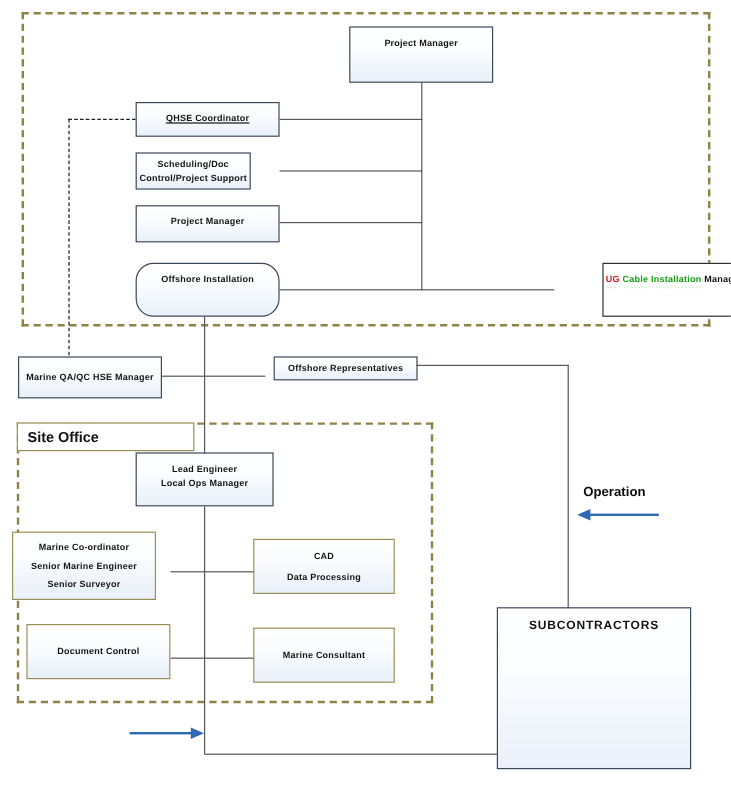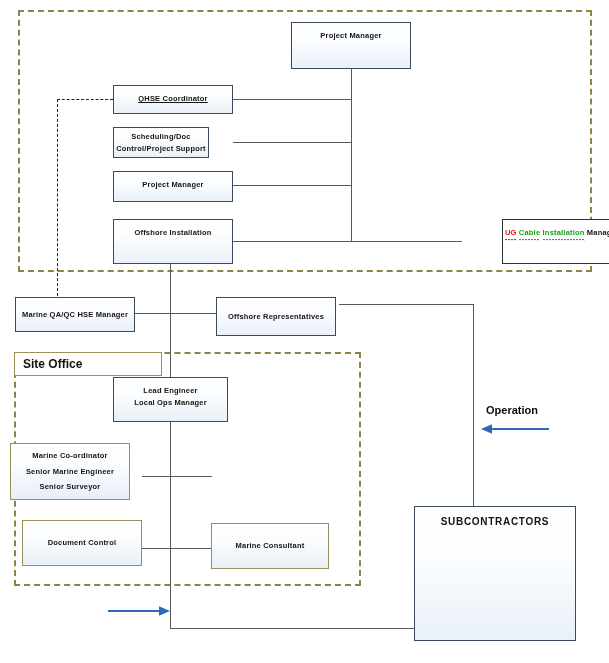--- a/index.html
+++ b/index.html
@@ -146,47 +146,51 @@
 
   <div class="node center" style="left:113px;top:127px;width:96px;height:31px;">
     <span class="ln">Scheduling/Doc</span>
     <span class="ln">Control/Project  Support</span>
   </div>
 
   <div class="node pad-top" style="left:113px;top:171px;width:120px;height:31px;">
     <span class="ln">Project Manager</span>
   </div>
 
-  <div class="node pad-top" style="left:113px;top:219px;width:120px;height:45px;">
+  <div class="node pad-top" style="left:113px;top:219px;width:120px;height:45px;border-radius:15px;">
     <span class="ln">Offshore Installation</span>
   </div>
 
   <div class="node plain pad-top" style="left:462px;top:219px;width:120px;height:45px;">
     <span class="ln"><span class="sq red">UG</span>&nbsp;<span class="sq green">Cable</span>&nbsp;<span class="sq green">Installation</span>&nbsp;<span>Manager</span></span>
   </div>
 
   <div class="node center" style="left:15px;top:297px;width:120px;height:35px;">
     <span class="ln">Marine QA/QC HSE Manager</span>
   </div>
 
-  <div class="node center" style="left:216px;top:297px;width:120px;height:39px;">
+  <div class="node center" style="left:228px;top:297px;width:120px;height:20px;">
     <span class="ln">Offshore Representatives</span>
   </div>
 
   <div class="node pad-top" style="left:113px;top:377px;width:115px;height:45px;">
     <span class="ln">Lead Engineer</span>
     <span class="ln">Local Ops Manager</span>
   </div>
 
   <div class="node olive center" style="left:10px;top:443px;width:120px;height:57px;line-height:2.1;">
     <span class="ln">Marine Co-ordinator</span>
     <span class="ln">Senior Marine Engineer</span>
     <span class="ln">Senior  Surveyor</span>
   </div>
 
+  <div class="node olive center" style="left:211px;top:449px;width:118px;height:46px;line-height:2.3;">
+    <span class="ln">CAD</span>
+    <span class="ln">Data Processing</span>
+  </div>
 
   <div class="node olive center" style="left:22px;top:520px;width:120px;height:46px;">
     <span class="ln">Document Control</span>
   </div>
 
   <div class="node olive center" style="left:211px;top:523px;width:118px;height:46px;">
     <span class="ln">Marine Consultant</span>
   </div>
 
   <div class="node pad-top" style="left:414px;top:506px;width:162px;height:135px;font-size:10px;letter-spacing:0.7px;">

